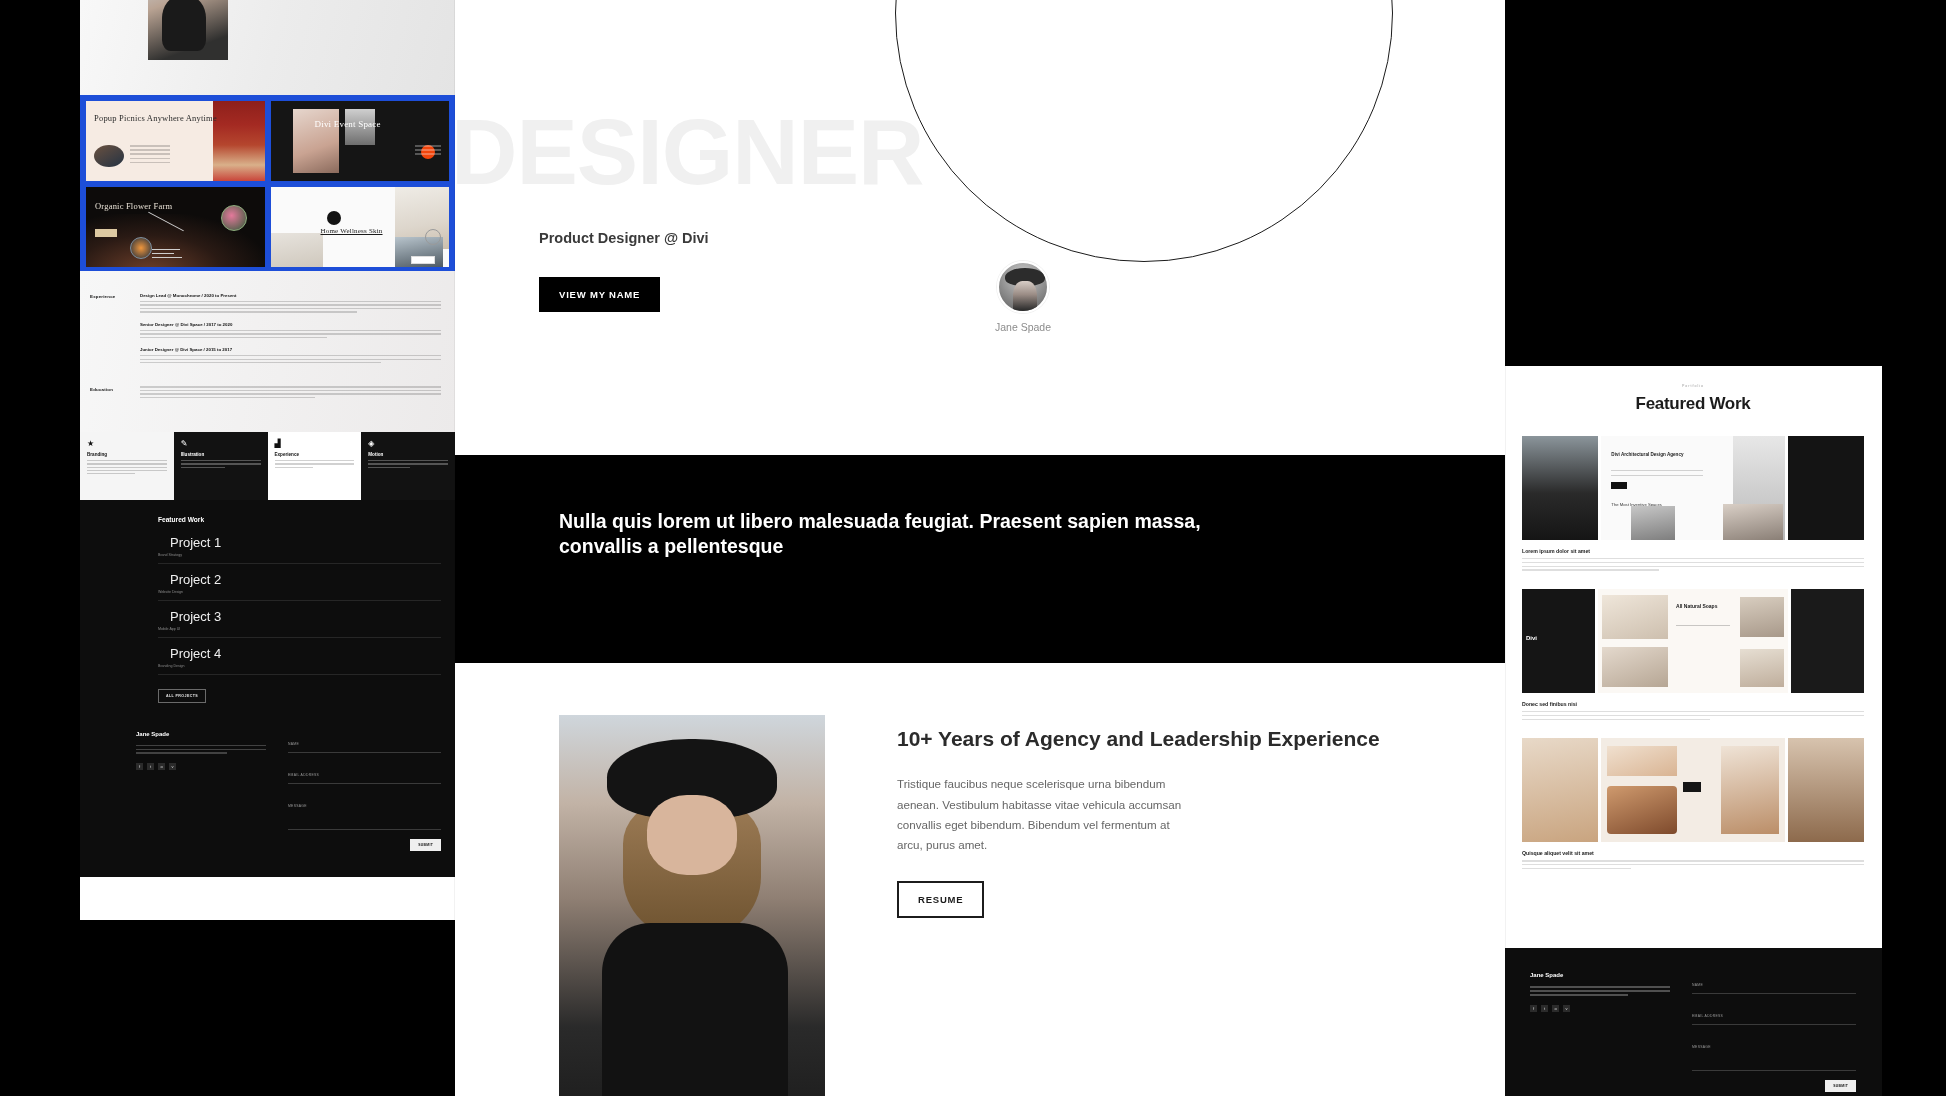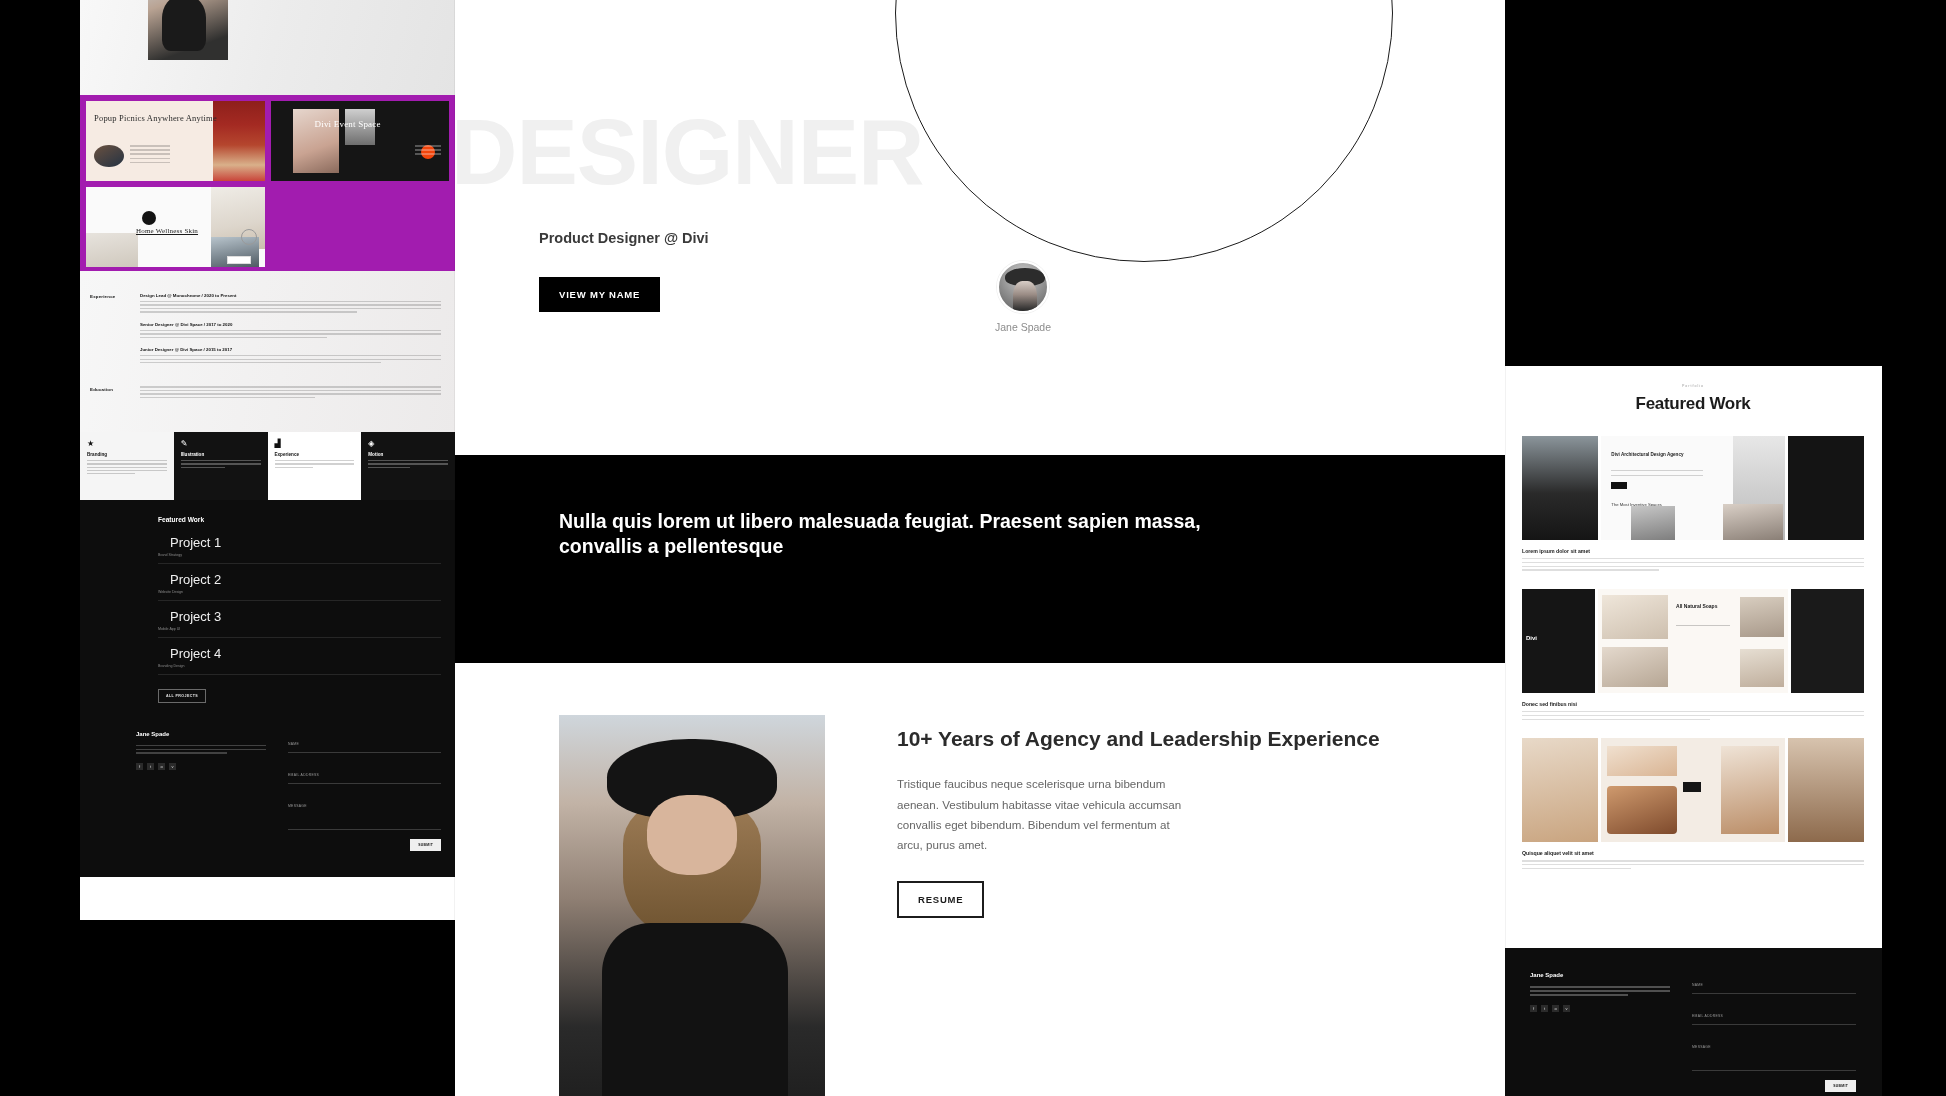--- a/index.html
+++ b/index.html
@@ -25,21 +25,21 @@
   .lp-hero-photo {
     position: absolute; left: 68px; top: 88px; width: 80px; height: 92px;
     background: linear-gradient(160deg,#cfd6dc 0%,#b9a393 35%,#30302f 80%);
   }
   .lp-hero-photo:after{
     content:""; position:absolute; left:18%; top:30%; width:55%; height:60%;
     background:#1a1a1a; border-radius:40% 40% 20% 20%;
   }
 
   
-  .lp-thumbs { display: grid; grid-template-columns: 1fr 1fr; gap: 6px; padding: 6px 6px 4px 6px; background:#a21caf;}
+  .lp-thumbs { display: grid; grid-template-columns: 1fr 1fr; gap: 6px; padding: 6px 6px 4px 6px; background:#1d4ed8;}
   .thumb { height: 80px; position: relative; overflow: hidden; }
   .thumb-title {
     position: absolute; font-family: "Liberation Serif", serif;
     line-height: 1.18; letter-spacing: .2px;
   }
   
   .t1 { background: #f6ebe3; }
   .t1 .img { position:absolute; right:0; top:0; width:52px; height:100%;
     background: linear-gradient(180deg,#8e1f1b 0%,#a42a22 30%,#b5462e 55%,#d9b08a 80%,#c9453a 100%); }
   .t1 .dot { position:absolute; left:8px; top:44px; width:30px; height:22px; border-radius:50%;
@@ -259,20 +259,32 @@
         <div class="blk2"></div>
         <div class="tl thumb-title">Divi
 Event
 Space</div>
         <div class="orange"></div>
         <div class="lines">
           <div class="ln light"></div>
             <div class="ln light"></div>
             <div class="ln light"></div>
         </div>
+      </div>
+      <div class="thumb t3">
+        <div class="glow"></div>
+        <div class="tl thumb-title">Organic Flower
+Farm</div>
+        <div class="btn"></div>
+        <div class="circ1"></div>
+        <div class="circ2"></div>
+        <div class="ray" style="left:60px;top:34px;width:40px;transform:rotate(28deg);"></div>
+        <div class="ray" style="left:66px;top:62px;width:28px;"></div>
+        <div class="ray" style="left:66px;top:66px;width:22px;"></div>
+        <div class="ray" style="left:66px;top:70px;width:30px;"></div>
       </div>
       <div class="thumb t4">
         <div class="ph1"></div>
         <div class="ph2"></div>
         <div class="ph3"></div>
         <div class="badge"></div>
         <div class="tl thumb-title">Home
 Wellness
 Skin</div>
         <div class="ring"></div>

